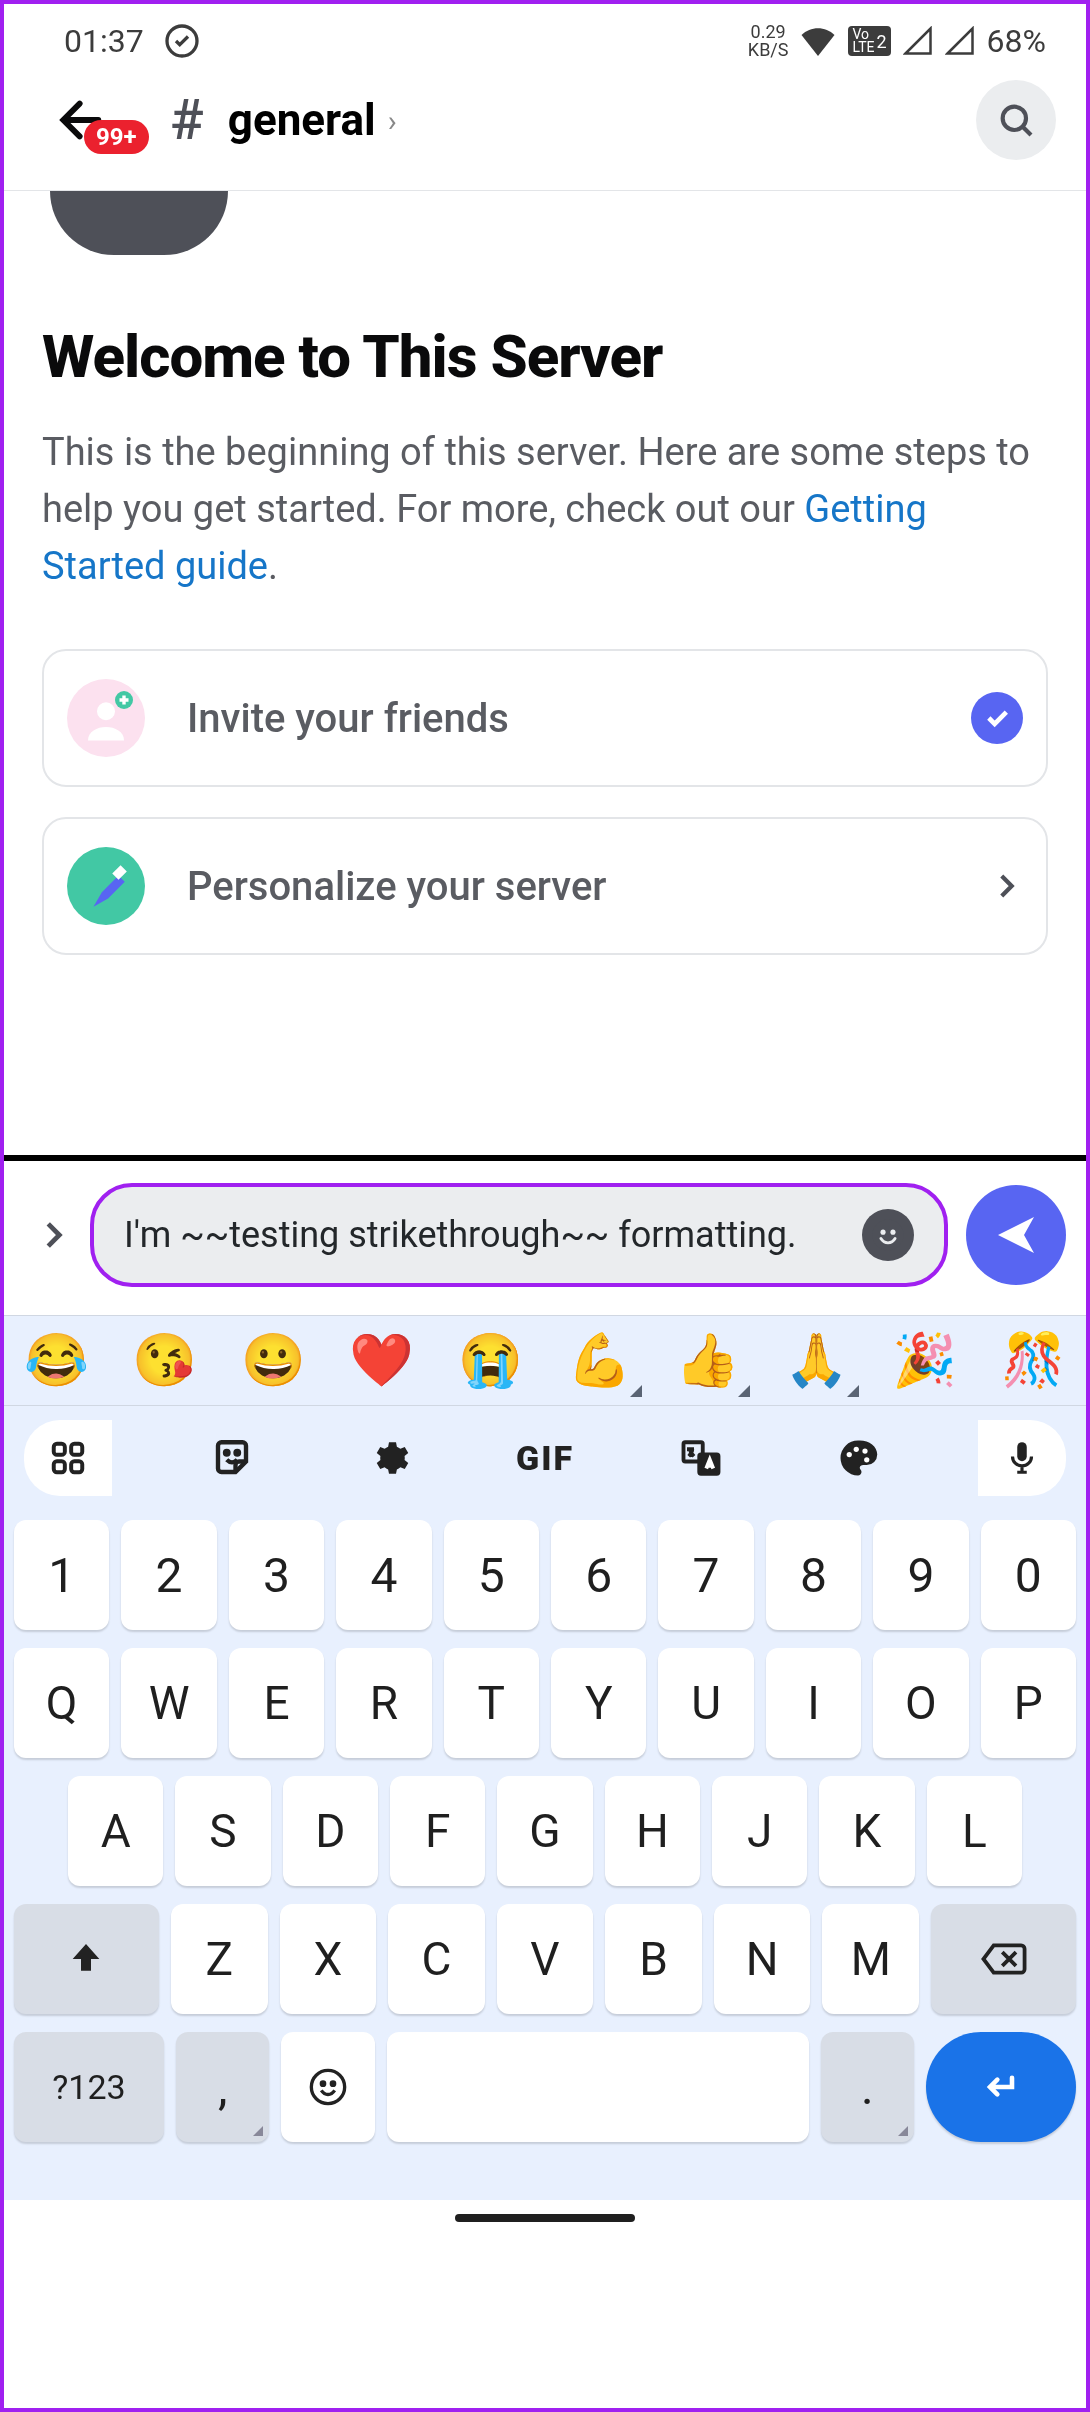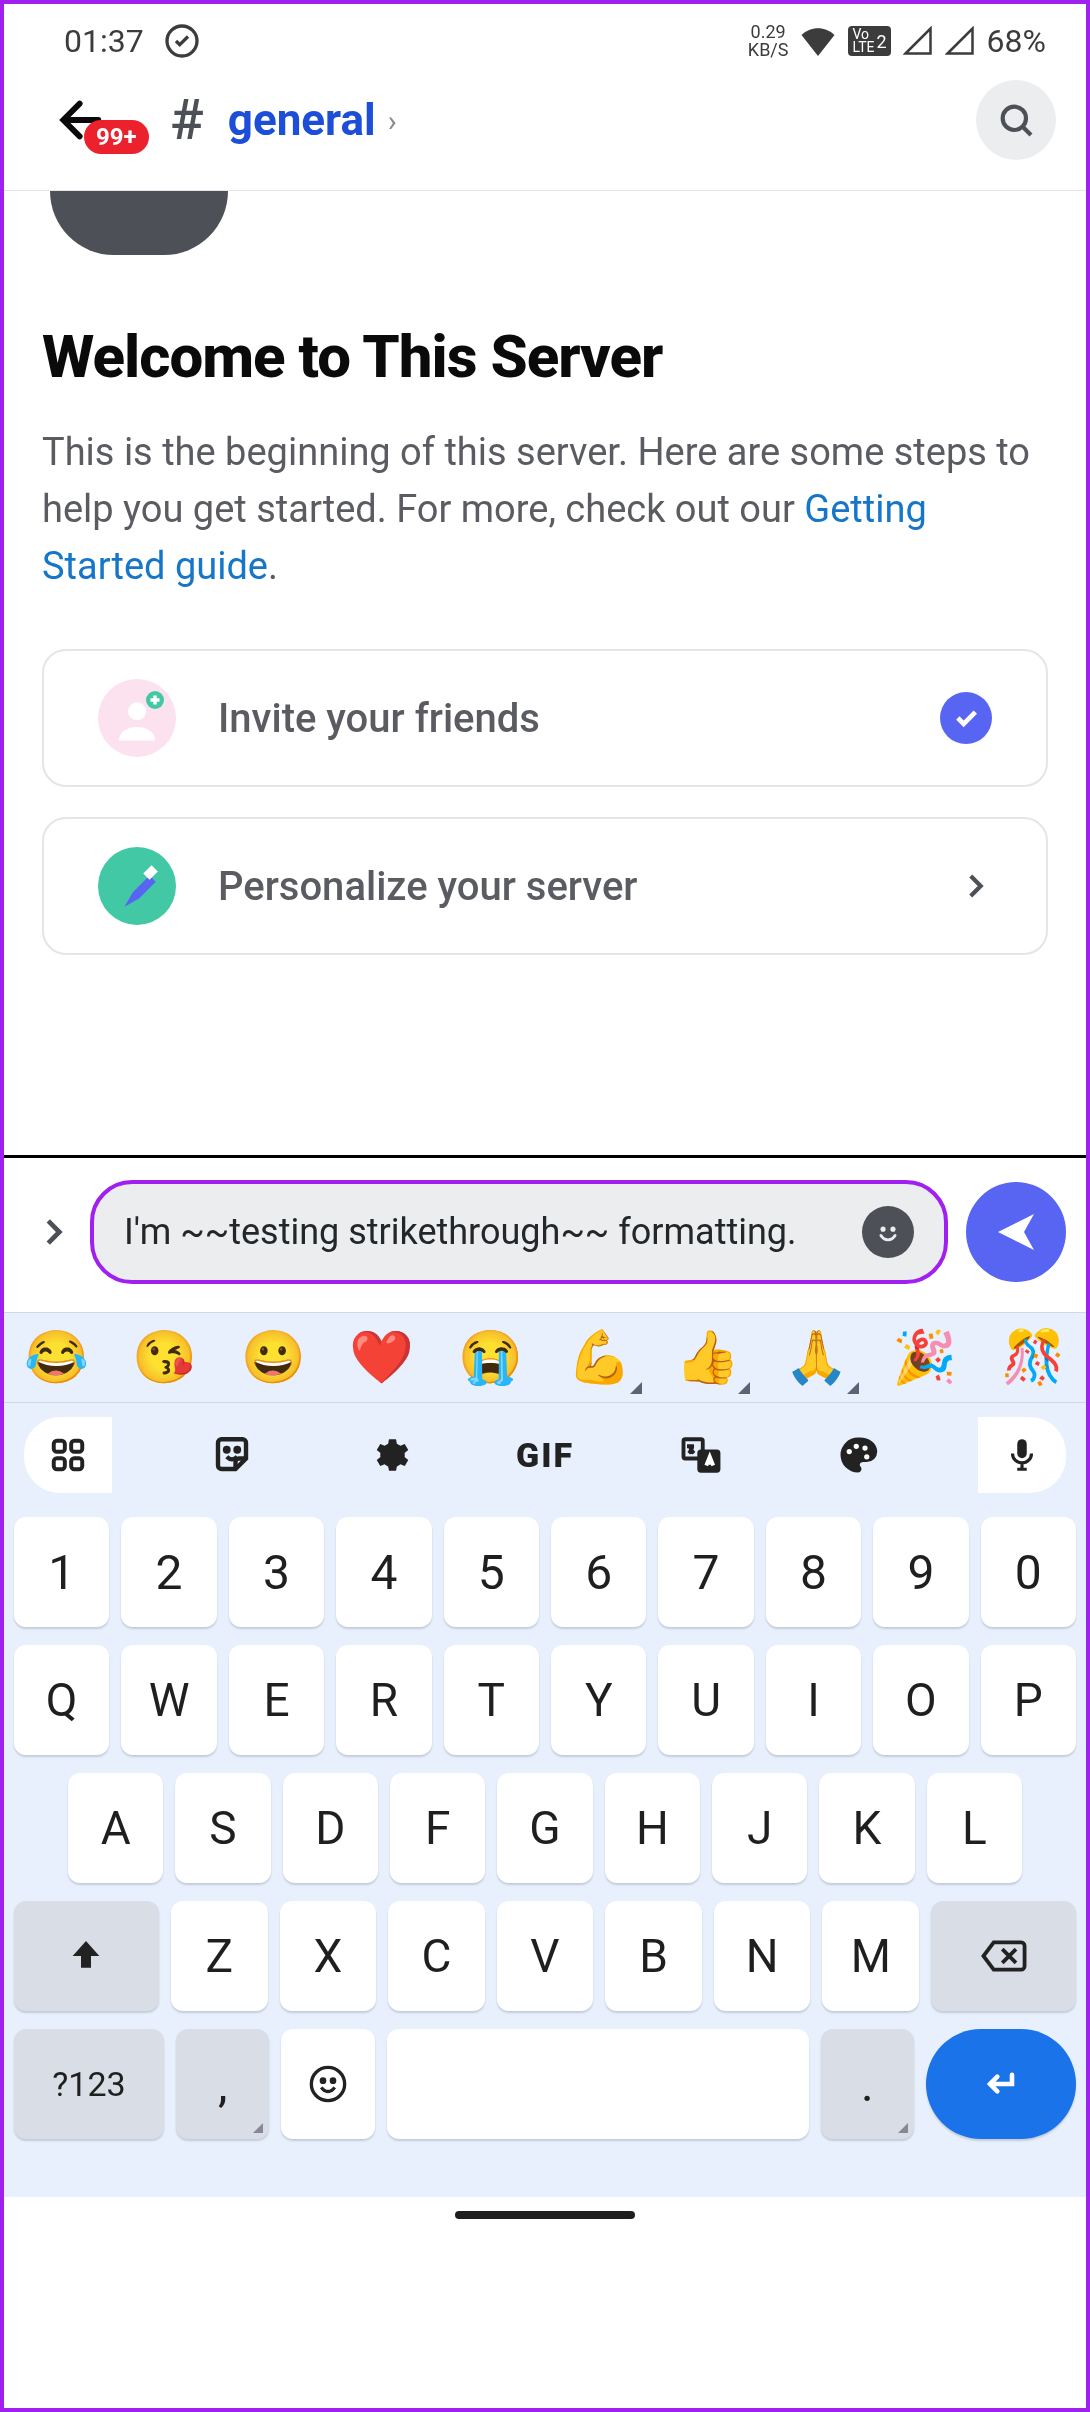--- a/index.html
+++ b/index.html
@@ -5,38 +5,38 @@
 * { margin: 0; padding: 0; box-sizing: border-box; font-family: -apple-system, BlinkMacSystemFont, 'Segoe UI', Roboto, sans-serif; }
 body { width: 1090px; height: 2412px; background: #fff; border: 4px solid #a020f0; }
 .status-bar { display: flex; justify-content: space-between; align-items: center; padding: 18px 40px 10px 60px; font-size: 32px; color: #3c3c3c; }
 .status-left { display: flex; align-items: center; gap: 20px; }
 .status-right { display: flex; align-items: center; gap: 12px; }
 .kbs { font-size: 18px; line-height: 1; text-align: center; }
 .header { display: flex; align-items: center; padding: 10px 30px 30px 50px; }
 .back-wrap { position: relative; display: flex; align-items: center; }
 .badge { position: absolute; left: 30px; top: 28px; background: #eb212e; color: #fff; font-size: 24px; font-weight: 700; padding: 3px 12px; border-radius: 20px; }
 .hash { font-size: 56px; color: #4e5058; margin-left: 60px; margin-right: 24px; font-weight: 500; }
-.channel-name { font-size: 44px; font-weight: 700; color: #1d4ed8; }
+.channel-name { font-size: 44px; font-weight: 700; color: #000000; }
 .chevron { font-size: 30px; color: #888; margin-left: 12px; }
 .search-btn { margin-left: auto; width: 80px; height: 80px; border-radius: 50%; background: #ebedef; display: flex; align-items: center; justify-content: center; }
 .divider { height: 1px; background: #e3e5e8; }
 .avatar-cut { width: 190px; height: 70px; background: #4e5058; border-radius: 0 0 95px 95px; margin-left: 40px; overflow: hidden; border: 6px solid #fff; border-top: none; position: relative; }
 .avatar-cut::after { content: ""; position: absolute; left: 50%; top: 0; transform: translateX(-50%); color: #fff; font-size: 64px; }
 .content { padding: 60px 38px 30px 38px; }
 .title { font-size: 60px; font-weight: 800; color: #0a0a0b; margin-bottom: 32px; letter-spacing: -1px; }
 .subtitle { font-size: 38px; color: #5a5c62; line-height: 1.5; margin-bottom: 54px; }
 .subtitle a { color: #1676c8; text-decoration: none; }
-.card { border: 2px solid #e3e5e8; border-radius: 24px; padding: 28px 54px; display: flex; align-items: center; margin-bottom: 30px; cursor: pointer; }
+.card { border: 2px solid #e3e5e8; border-radius: 24px; padding: 28px 23px; display: flex; align-items: center; margin-bottom: 30px; cursor: pointer; }
 .card-icon { width: 78px; height: 78px; border-radius: 50%; display: flex; align-items: center; justify-content: center; margin-right: 42px; }
 .card-icon.pink { background: #fce1ef; position: relative; }
 .card-icon.teal { background: #42c8a4; }
 .card-label { font-size: 40px; color: #5a5c62; font-weight: 500; }
 .check { margin-left: auto; width: 52px; height: 52px; border-radius: 50%; background: #5865f2; display: flex; align-items: center; justify-content: center; color: #fff; }
 .card .chev-r { margin-left: auto; color: #4e5058; }
-.input-bar { border-top: 3px solid #000000; padding: 22px 20px 28px 30px; display: flex; align-items: center; gap: 18px; }
+.input-bar { border-top: 6px solid #000000; padding: 22px 20px 28px 30px; display: flex; align-items: center; gap: 18px; }
 .expand-icon { color: #4e5058; }
 .msg-input-wrap { flex: 1; background: #ebedef; border: 4px solid #a020f0; border-radius: 42px; padding: 22px 30px; display: flex; align-items: center; }
 .msg-text { flex: 1; font-size: 36px; color: #23272a; line-height: 1.35; }
 .emoji-btn { width: 52px; height: 52px; border-radius: 50%; background: #4e5058; display: flex; align-items: center; justify-content: center; }
 .send-btn { width: 100px; height: 100px; border-radius: 50%; background: #5865f2; display: flex; align-items: center; justify-content: center; }
 .emoji-row { background: #e8f0fe; border-top: 1px solid #d0d7e2; border-bottom: 1px solid #d0d7e2; padding: 10px 12px; display: flex; justify-content: space-between; align-items: center; }
 .emoji-item { font-size: 52px; position: relative; padding: 4px 8px; }
 .emoji-item .corner { position: absolute; bottom: -2px; right: -2px; width: 0; height: 0; border-left: 12px solid transparent; border-bottom: 12px solid #5a6474; }
 .tool-row { background: #e8f0fe; padding: 14px 20px 6px 20px; display: flex; justify-content: space-between; align-items: center; }
 .tool { width: 72px; height: 72px; display: flex; align-items: center; justify-content: center; color: #222; }

